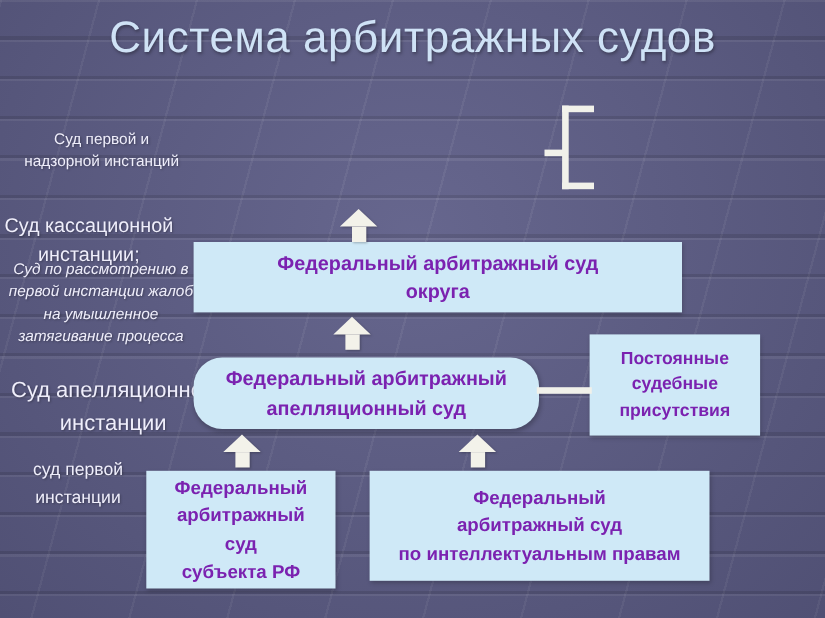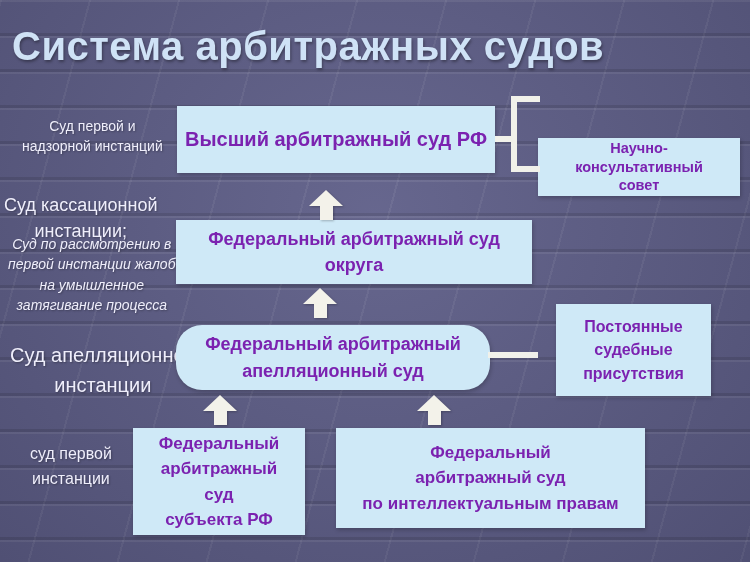--- a/index.html
+++ b/index.html
@@ -13,54 +13,55 @@
       radial-gradient(ellipse at 50% 38%, rgba(255,255,255,0.06) 0%, rgba(0,0,0,0.14) 100%),
       repeating-linear-gradient(180deg,
         rgba(255,255,255,0.08) 0px, rgba(255,255,255,0.08) 2px,
         rgba(0,0,0,0.0) 2px, rgba(0,0,0,0.0) 33px,
         rgba(0,0,0,0.12) 33px, rgba(0,0,0,0.12) 36px),
       repeating-linear-gradient(105deg,
         rgba(255,255,255,0.06) 0px, rgba(255,255,255,0.06) 2px,
         rgba(0,0,0,0.0) 2px, rgba(0,0,0,0.0) 86px);
   }
   .title{
-    position:absolute;left:0;right:0;top:12px;margin:12px;
-    font-size:40px;font-weight:700;letter-spacing:0.5px;
+    position:absolute;left:0;right:0;top:12px;margin:0;
+    text-align:center;
+    font-size:40px;font-weight:400;letter-spacing:0.5px;
     color:var(--title-color,#cfe2f6);
     text-shadow:1px 2px 3px rgba(0,0,0,0.35);
   }
   .box{
     position:absolute;
     display:flex;align-items:center;justify-content:center;
     text-align:center;white-space:pre-line;
     background:var(--box-fill,#cfe9f7);
     color:var(--box-text,#7b22b0);
     font-weight:bold;
     box-shadow:1px 2px 4px rgba(0,0,0,0.22);
   }
   #box-vas   {left:177px;top:106px;width:318px;height:67px;font-size:20px;}
   #box-sovet {left:538px;top:71px; width:202px;height:57px;font-size:14.5px;line-height:1.4;}
   #box-nks   {left:538px;top:138px;width:202px;height:58px;font-size:14.5px;line-height:1.3;}
-  #box-okrug {left:176px;top:220px;width:356px;height:64px;font-size:18px;line-height:1.45;}
+  #box-okrug {left:176px;top:220px;width:444px;height:64px;font-size:18px;line-height:1.45;}
   #box-apell {left:176px;top:325px;width:314px;height:65px;font-size:18px;line-height:1.45;border-radius:26px;}
-  #box-post  {left:536px;top:304px;width:155px;height:92px;font-size:16px;line-height:1.45;margin-left:20px;}
+  #box-post  {left:536px;top:304px;width:155px;height:92px;font-size:16px;line-height:1.45;}
   #box-subekt{left:133px;top:428px;width:172px;height:107px;font-size:17px;line-height:1.5;}
   #box-intell{left:336px;top:428px;width:309px;height:100px;font-size:17px;line-height:1.5;}
   .lbl{
     position:absolute;
     color:var(--label-color,#efeefb);
     white-space:pre-line;
     text-shadow:1px 1px 2px rgba(0,0,0,0.3);
     text-align:center;
   }
   #lbl-1{left:22px;top:116px;font-size:14px;line-height:1.45;}
   #lbl-2{left:4px; top:192px;font-size:18px;line-height:1.45;}
   #lbl-3{left:8px; top:234px;font-size:14px;line-height:1.45;font-style:italic;}
   #lbl-4{left:10px;top:340px;font-size:20px;line-height:1.5;}
-  #lbl-5{left:30px;top:442px;font-size:16px;line-height:1.55;}
+  #lbl-5{left:30px;top:416px;font-size:16px;line-height:1.55;}
   .arrow{position:absolute;width:34px;filter:drop-shadow(1px 1px 1px rgba(0,0,0,0.25));}
   .arrow .head{
     width:0;height:0;margin:0 auto;
     border-left:17px solid transparent;
     border-right:17px solid transparent;
     border-bottom:16px solid var(--arrow-color,#f3f2ea);
   }
   .arrow .stem{width:13px;height:14px;margin:0 auto;background:var(--arrow-color,#f3f2ea);}
   #arrow-1{left:309px;top:190px;}
   #arrow-2{left:303px;top:288px;}
@@ -86,24 +87,20 @@
 инстанции;</div>
   <div class="lbl" id="lbl-3">Суд по рассмотрению в
 первой инстанции жалоб
 на умышленное
 затягивание процесса</div>
   <div class="lbl" id="lbl-4">Суд апелляционной
 инстанции</div>
   <div class="lbl" id="lbl-5">суд первой
 инстанции</div>
 
-  <div class="box" id="box-vas">Высший арбитражный суд РФ</div>
-  <div class="box" id="box-nks">Научно-
-консультативный
-совет</div>
   <div class="box" id="box-okrug">Федеральный арбитражный суд
 округа</div>
   <div class="box" id="box-apell">Федеральный арбитражный
 апелляционный суд</div>
   <div class="box" id="box-post">Постоянные
 судебные
 присутствия</div>
   <div class="box" id="box-subekt">Федеральный
 арбитражный
 суд

